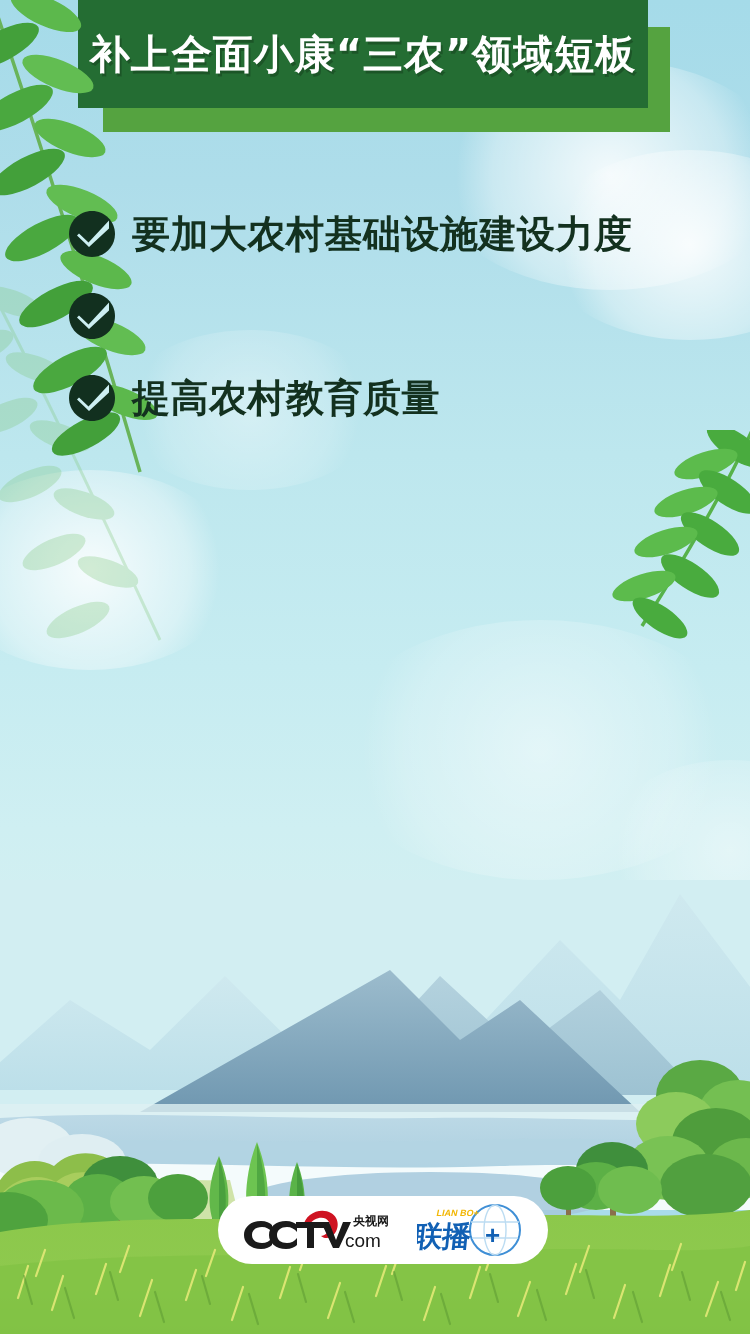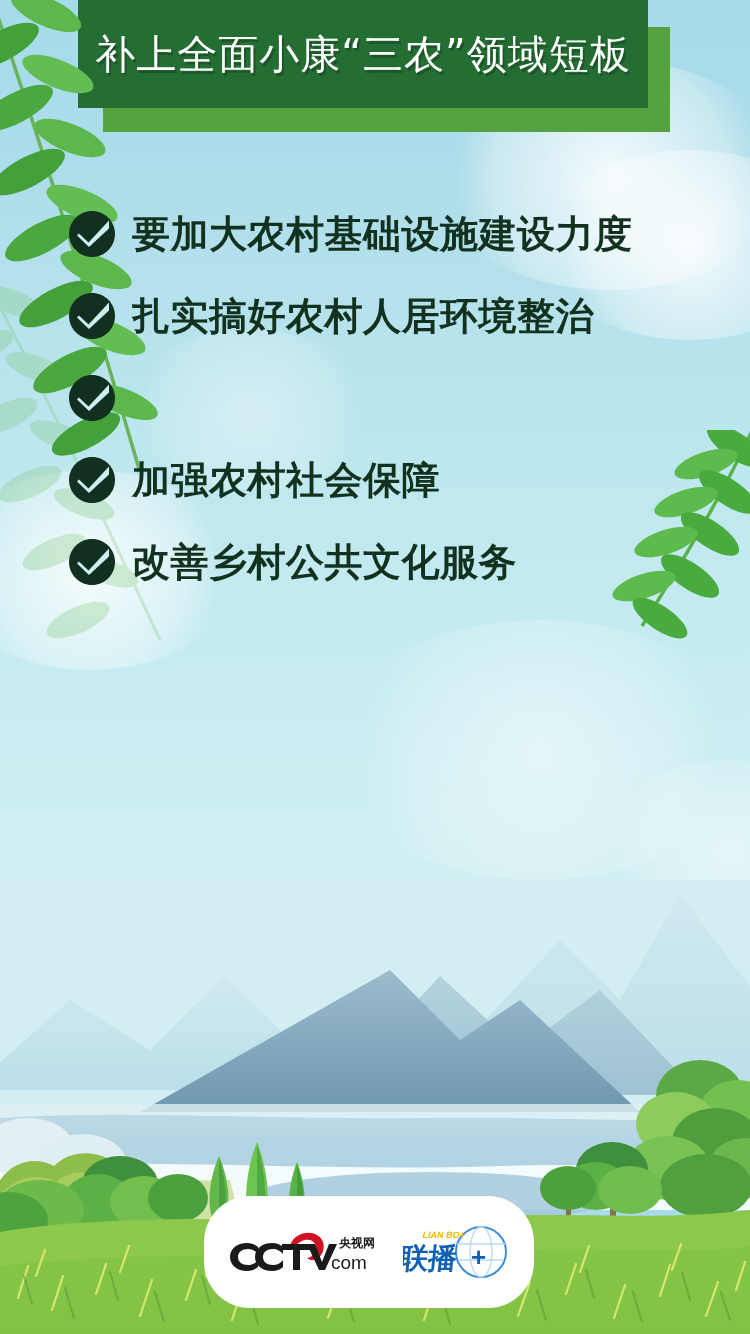--- a/index.html
+++ b/index.html
@@ -32,21 +32,21 @@
   .banner-shadow{
     position:absolute;left:103px;top:27px;width:567px;height:105px;
     background:#55a340;
   }
   .banner{
     position:absolute;left:78px;top:0px;width:570px;height:108px;
     background:#246d33;
     display:flex;align-items:center;justify-content:center;
   }
   .banner-title{
-    color:#ffffff;font-size:40px;font-weight:normal;letter-spacing:1px;
+    color:#ffffff;font-size:40px;font-weight:bold;letter-spacing:1px;
     text-shadow:2px 3px 0 rgba(0,0,0,.22);
     white-space:nowrap;
     font-family:"DejaVu Sans","Liberation Sans",sans-serif;
   }
 
   
   .vine-left{position:absolute;left:-28px;top:-40px;width:190px;height:520px;}
   .vine-right{position:absolute;right:-10px;top:430px;width:170px;height:210px;}
   .vine-ghost{position:absolute;left:-40px;top:240px;width:220px;height:420px;opacity:.30;}
 
@@ -65,21 +65,21 @@
     color:#13311f;font-size:38px;font-weight:bold;line-height:1;
     letter-spacing:0.5px;white-space:nowrap;
     font-family:"DejaVu Sans","Liberation Sans",sans-serif;
   }
 
   
   .landscape{position:absolute;left:0;top:880px;width:750px;height:454px;}
 
   
   .logo-pill{
-    position:absolute;left:204px;top:1196px;width:330px;height:112px;
+    position:absolute;left:218px;top:1196px;width:330px;height:68px;
     background:#ffffff;border-radius:46px;
     display:flex;align-items:center;justify-content:center;gap:26px;
   }
   .cctv-logo{position:relative;width:150px;height:46px;}
   .lianbo-logo{position:relative;width:108px;height:56px;}
 </style>
 </head>
 <body>
 
 <div id="poster">
@@ -154,51 +154,37 @@
 
     <div class="row">
       <svg class="check" viewBox="0 0 48 48">
         <path d="M24 1 C36.7 1 47 11.3 47 24 C47 36.7 36.7 47 24 47 C11.3 47 1 36.7 1 24 C1 11.3 11.3 1 24 1 Z" fill="#12301f"></path>
         <path d="M11 23.5 L20.5 32.5 L41 10.5 L41 18.5 L21 37 L9 25.5 Z" fill="#cdeff2"></path>
       </svg>
       <span class="row-text">要加大农村基础设施建设力度</span>
     </div>
 
 
-    <div class="row">
-      <svg class="check" viewBox="0 0 48 48">
-        <path d="M24 1 C36.7 1 47 11.3 47 24 C47 36.7 36.7 47 24 47 C11.3 47 1 36.7 1 24 C1 11.3 11.3 1 24 1 Z" fill="#12301f"></path>
-        <path d="M11 23.5 L20.5 32.5 L41 10.5 L41 18.5 L21 37 L9 25.5 Z" fill="#cdeff2"></path>
-      </svg>
-      <span class="row-text">扎实搞好农村人居环境整治</span>
-    </div>
 
 
     <div class="row">
       <svg class="check" viewBox="0 0 48 48">
         <path d="M24 1 C36.7 1 47 11.3 47 24 C47 36.7 36.7 47 24 47 C11.3 47 1 36.7 1 24 C1 11.3 11.3 1 24 1 Z" fill="#12301f"></path>
         <path d="M11 23.5 L20.5 32.5 L41 10.5 L41 18.5 L21 37 L9 25.5 Z" fill="#cdeff2"></path>
       </svg>
     </div>
 
     <div class="row">
       <svg class="check" viewBox="0 0 48 48">
         <path d="M24 1 C36.7 1 47 11.3 47 24 C47 36.7 36.7 47 24 47 C11.3 47 1 36.7 1 24 C1 11.3 11.3 1 24 1 Z" fill="#12301f"></path>
         <path d="M11 23.5 L20.5 32.5 L41 10.5 L41 18.5 L21 37 L9 25.5 Z" fill="#cdeff2"></path>
       </svg>
-      <span class="row-text">加强农村社会保障</span>
+      <span class="row-text">提高农村教育质量</span>
     </div>
 
-    <div class="row">
-      <svg class="check" viewBox="0 0 48 48">
-        <path d="M24 1 C36.7 1 47 11.3 47 24 C47 36.7 36.7 47 24 47 C11.3 47 1 36.7 1 24 C1 11.3 11.3 1 24 1 Z" fill="#12301f"></path>
-        <path d="M11 23.5 L20.5 32.5 L41 10.5 L41 18.5 L21 37 L9 25.5 Z" fill="#cdeff2"></path>
-      </svg>
-      <span class="row-text">改善乡村公共文化服务</span>
-    </div>
 
 
   </div>
 
   <svg class="landscape" viewBox="0 0 750 454" preserveAspectRatio="none">
     <defs>
       <linearGradient id="mtFar" x1="0" y1="0" x2="0" y2="1">
         <stop offset="0%" stop-color="#cfe9ef"></stop>
           <stop offset="100%" stop-color="#bcdfe9"></stop>
       </linearGradient>

